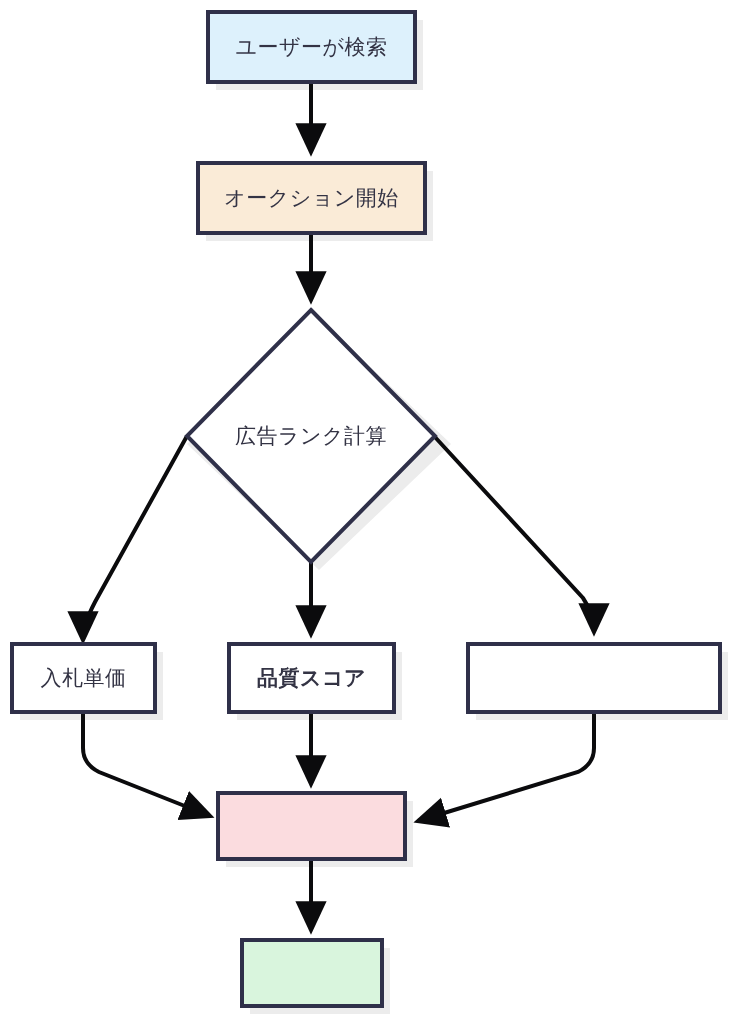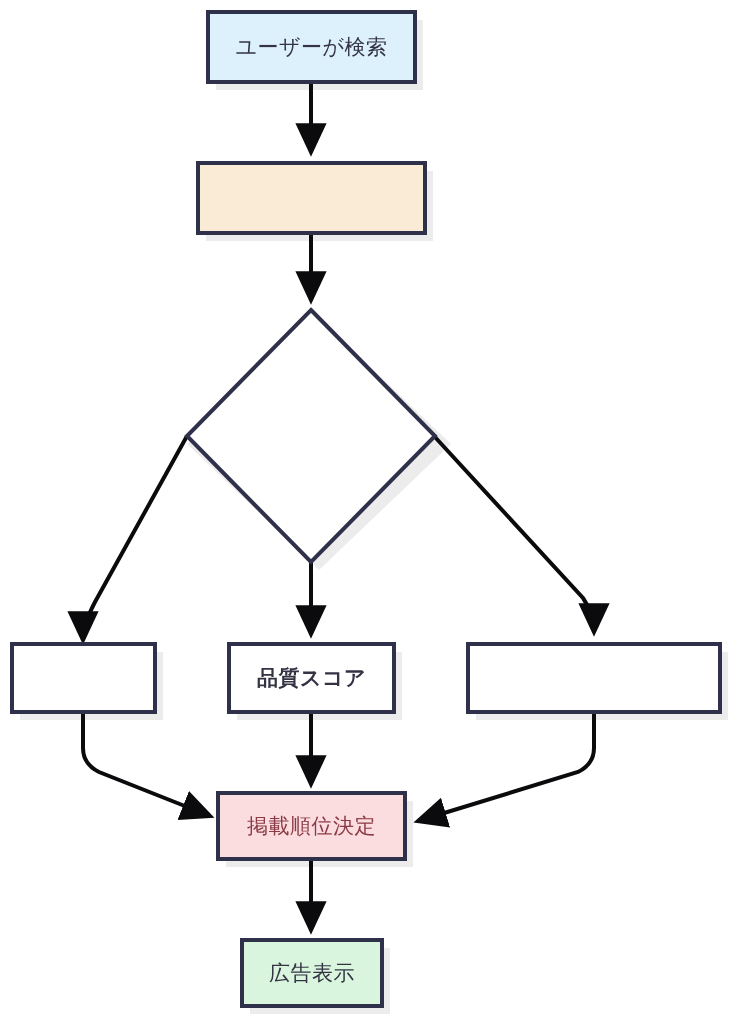--- a/index.html
+++ b/index.html
@@ -101,23 +101,24 @@
 
     <rect class="node-shape" x="468" y="644" width="252" height="68" fill="#ffffff"></rect>
 
     <rect class="node-shape" x="218" y="793" width="187" height="66" fill="#fbdcdf"></rect>
 
     <rect class="node-shape" x="242" y="940" width="140" height="66" fill="#d9f5dd"></rect>
   </svg>
 
   <div class="node-label" style="left:208px; top:12px; width:207px; height:70px;">ユーザーが検索</div>
 
+  <div class="node-label" style="left:198px; top:163px; width:227px; height:70px;">オークション開始</div>
 
+  <div class="node-label" style="left:187px; top:406px; width:248px; height:60px;">広告ランク計算</div>
 
+  <div class="node-label" style="left:12px; top:644px; width:143px; height:68px;">入札単価</div>
 
   <div class="node-label" style="left:229px; top:644px; width:165px; height:68px;font-weight:bold;">品質スコア</div>
 
 
-  <div class="node-label" style="left:218px; top:793px; width:187px; height:66px; color:#8b3a45;">掲載順位決定</div>
 
-  <div class="node-label" style="left:242px; top:940px; width:140px; height:66px;">広告表示</div>
 
 </div>
 
 </body></html>

